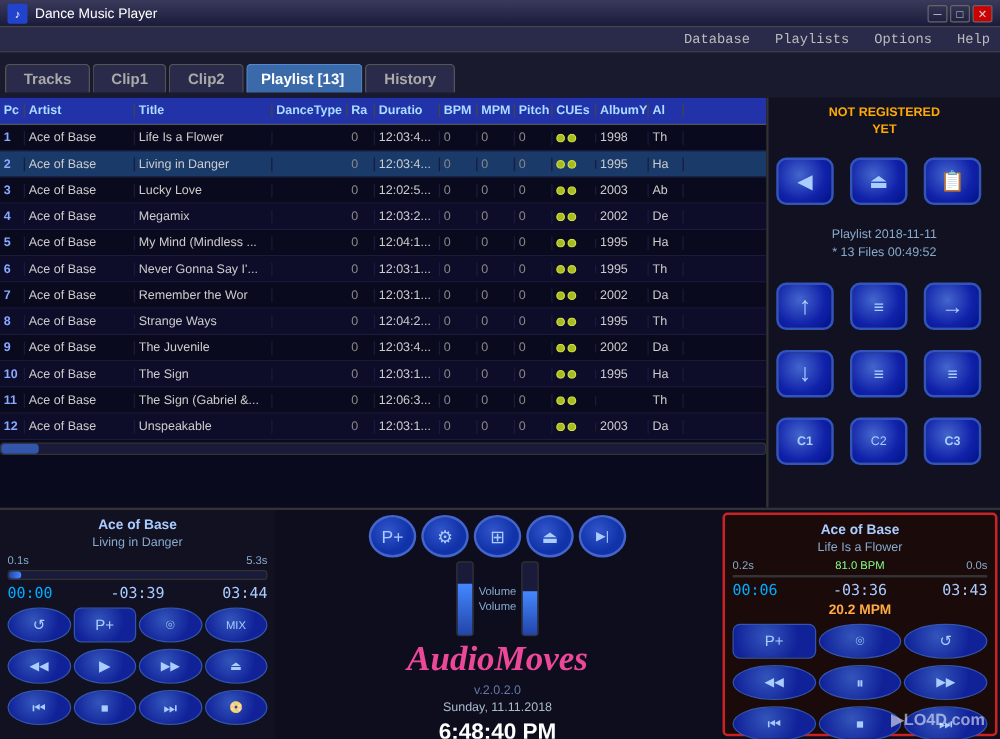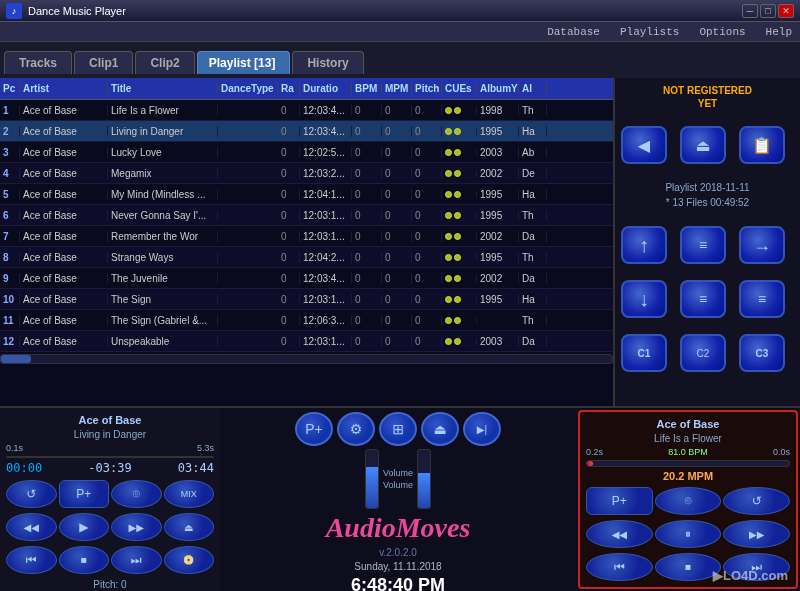--- a/index.html
+++ b/index.html
@@ -718,21 +718,20 @@
       <div class="small-btn">▶</div>
       <div class="small-btn" style="font-size:10px;">▶▶</div>
       <div class="small-btn" style="font-size:10px;">⏏</div>
     </div>
     <div class="deck-btns" style="margin-top:2px;">
       <div class="small-btn">⏮</div>
       <div class="small-btn">⏹</div>
       <div class="small-btn">⏭</div>
       <div class="small-btn" style="font-size:9px;">📀</div>
     </div>
-    <div class="pitch-label" style="margin-top:2px;">Pitch: 0</div>
   </div>
 
   <div id="center-panel">
     <div class="center-btn-row">
       <div class="med-btn">P+</div>
       <div class="med-btn">⚙</div>
       <div class="med-btn">⊞</div>
       <div class="med-btn">⏏</div>
       <div class="med-btn" style="font-size:10px;">▶|</div>
     </div>
@@ -763,20 +762,25 @@
     <div class="deck-title">Ace of Base</div>
     <div class="deck-track">Life Is a Flower</div>
     <div class="deck-time-row">
       <span>0.2s</span>
       <span style="color:#88ff88;">81.0 BPM</span>
       <span>0.0s</span>
     </div>
     <div class="progress-bar">
       <div class="progress-fill" style="width:3%;background:linear-gradient(to right,#aa2222,#ff4444);"></div>
     </div>
+    <div class="deck-time-row">
+      <span style="color:#00aaff;font-family:monospace;font-size:12px;">00:06</span>
+      <span style="color:#aaccff;font-family:monospace;font-size:12px;">-03:36</span>
+      <span style="color:#aaccff;font-family:monospace;font-size:12px;">03:43</span>
+    </div>
     <div style="text-align:center;color:#ffaa44;font-size:11px;font-weight:bold;">20.2 MPM</div>
 
     <div class="deck-btns" style="margin-top:2px;">
       <div class="small-btn" style="border-radius:6px;">P+</div>
       <div class="small-btn">⌾</div>
       <div class="small-btn">↺</div>
     </div>
     <div class="deck-btns" style="margin-top:2px;">
       <div class="small-btn" style="font-size:10px;">◀◀</div>
       <div class="small-btn">⏸</div>

